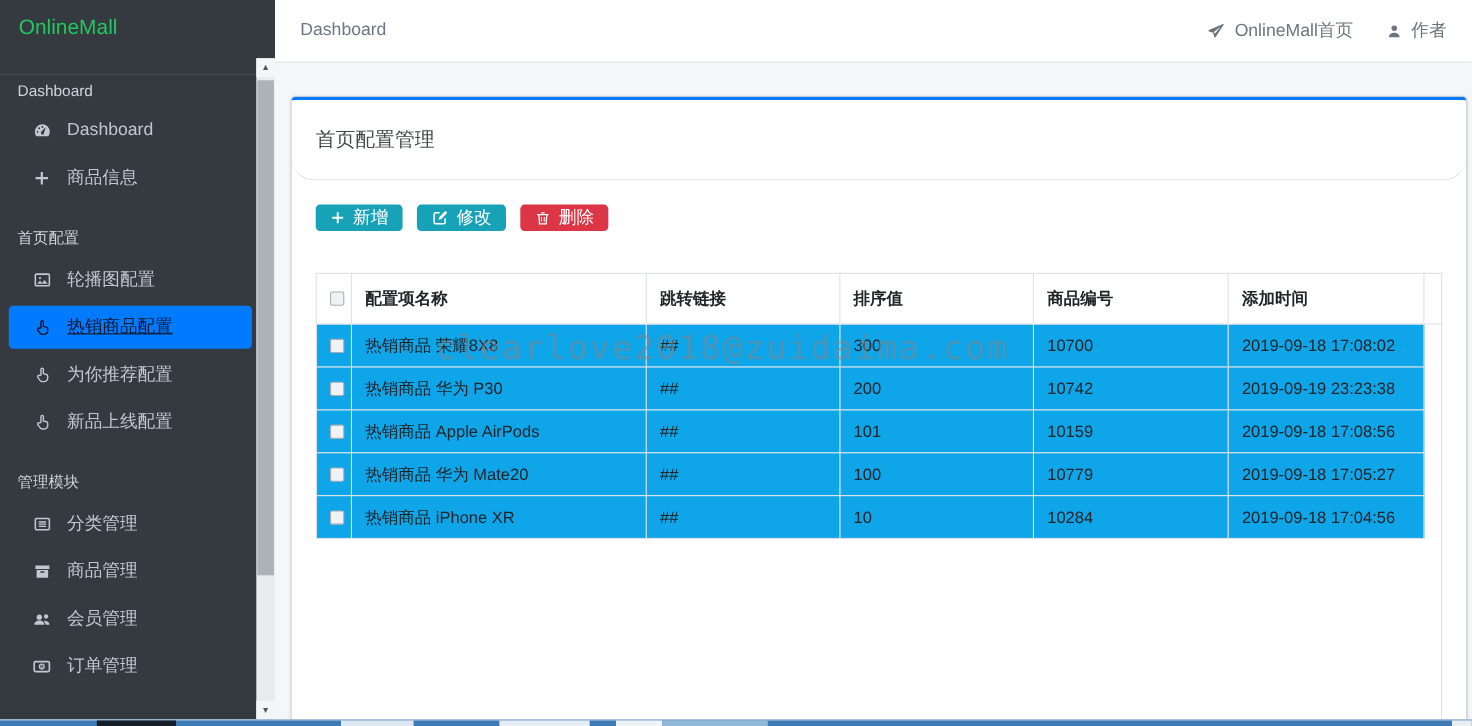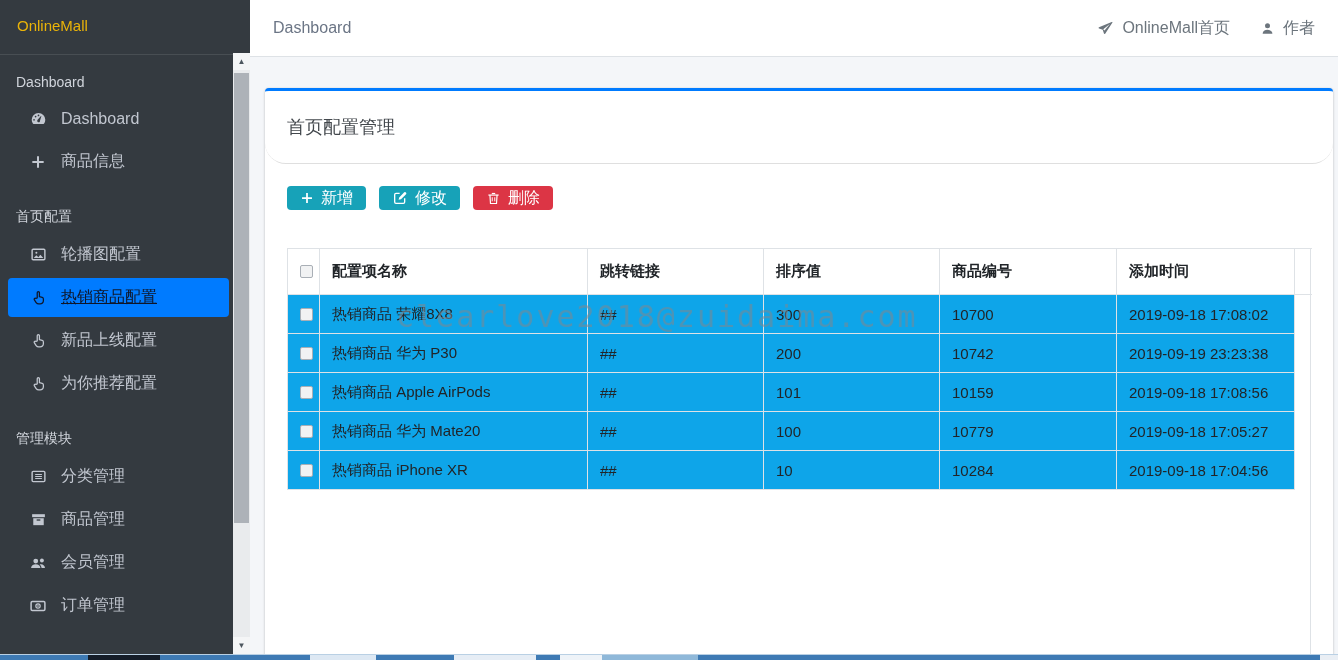--- a/index.html
+++ b/index.html
@@ -1,21 +1,21 @@
 <!DOCTYPE html>
 <html><head>
 <meta charset="utf-8">
 <style>
   * { box-sizing: border-box; margin: 0; padding: 0; }
   html,body { width:1338px; height:660px; overflow:hidden; }
   body { position:relative; background:#f4f6f9; font-family:"Liberation Sans","DejaVu Sans",sans-serif; }
 
   
   .sidebar { position:absolute; left:0; top:0; width:250px; height:654px; background:#343a40; z-index:5; }
-  .brand { height:55px; line-height:51px; padding-left:17px; color:#eab308; font-size:15px;
+  .brand { height:68px; line-height:51px; padding-left:17px; color:#22c55e; font-size:19px;
            border-bottom:1px solid rgba(255,255,255,.1); cursor:pointer; }
   .nav { position:absolute; top:53px; left:0; width:233px; bottom:0; overflow:hidden; padding-top:12px; }
   .nav-header { padding:9px 16px; color:#d0d4db; font-size:14px; }
   .nav-header.spaced { margin-top:18px; }
   .nav-item { display:flex; align-items:center; height:39px; margin:0 4px 4px 8px; padding-left:20px;
               color:#c2c7d0; font-size:16px; border-radius:4px; cursor:pointer; }
   .nav-item .nicon { width:20px; margin-right:13px; display:flex; align-items:center; justify-content:center; flex:0 0 20px; }
   .nav-item.active { background:#007bff; color:#0f172a;text-decoration:underline; }
 
   
@@ -115,30 +115,30 @@
       </span>
       <span>热销商品配置</span>
     </div>
 
     <div class="nav-item">
       <span class="nicon">
         <svg width="17" height="17" viewBox="0 0 24 24" fill="none" stroke="currentColor" stroke-width="1.8" stroke-linejoin="round" stroke-linecap="round">
             <path d="M10.2 12.6V5.3a1.55 1.55 0 0 1 3.1 0v5.6l3.9 1c1 .25 1.7 1.15 1.7 2.2v2.4a4.6 4.6 0 0 1-4.6 4.6h-1.8a4.6 4.6 0 0 1-3.8-2l-2.5-3.6a1.53 1.53 0 0 1 2.2-2.1z"></path>
           </svg>
       </span>
-      <span>新品上线配置</span>
+      <span>为你推荐配置</span>
     </div>
 
     <div class="nav-item">
       <span class="nicon">
         <svg width="17" height="17" viewBox="0 0 24 24" fill="none" stroke="currentColor" stroke-width="1.8" stroke-linejoin="round" stroke-linecap="round">
             <path d="M10.2 12.6V5.3a1.55 1.55 0 0 1 3.1 0v5.6l3.9 1c1 .25 1.7 1.15 1.7 2.2v2.4a4.6 4.6 0 0 1-4.6 4.6h-1.8a4.6 4.6 0 0 1-3.8-2l-2.5-3.6a1.53 1.53 0 0 1 2.2-2.1z"></path>
           </svg>
       </span>
-      <span>为你推荐配置</span>
+      <span>新品上线配置</span>
     </div>
 
     <div class="nav-header spaced">管理模块</div>
 
     <div class="nav-item">
       <span class="nicon">
         <svg width="17" height="17" viewBox="0 0 24 24" fill="none" stroke="currentColor" stroke-width="2">
             <rect x="3" y="4.8" width="18" height="14.4" rx="1.5"></rect>
             <path d="M7.3 9.2h9.5M7.3 12h9.5M7.3 14.8h9.5" stroke-width="1.7"></path>
           </svg>

